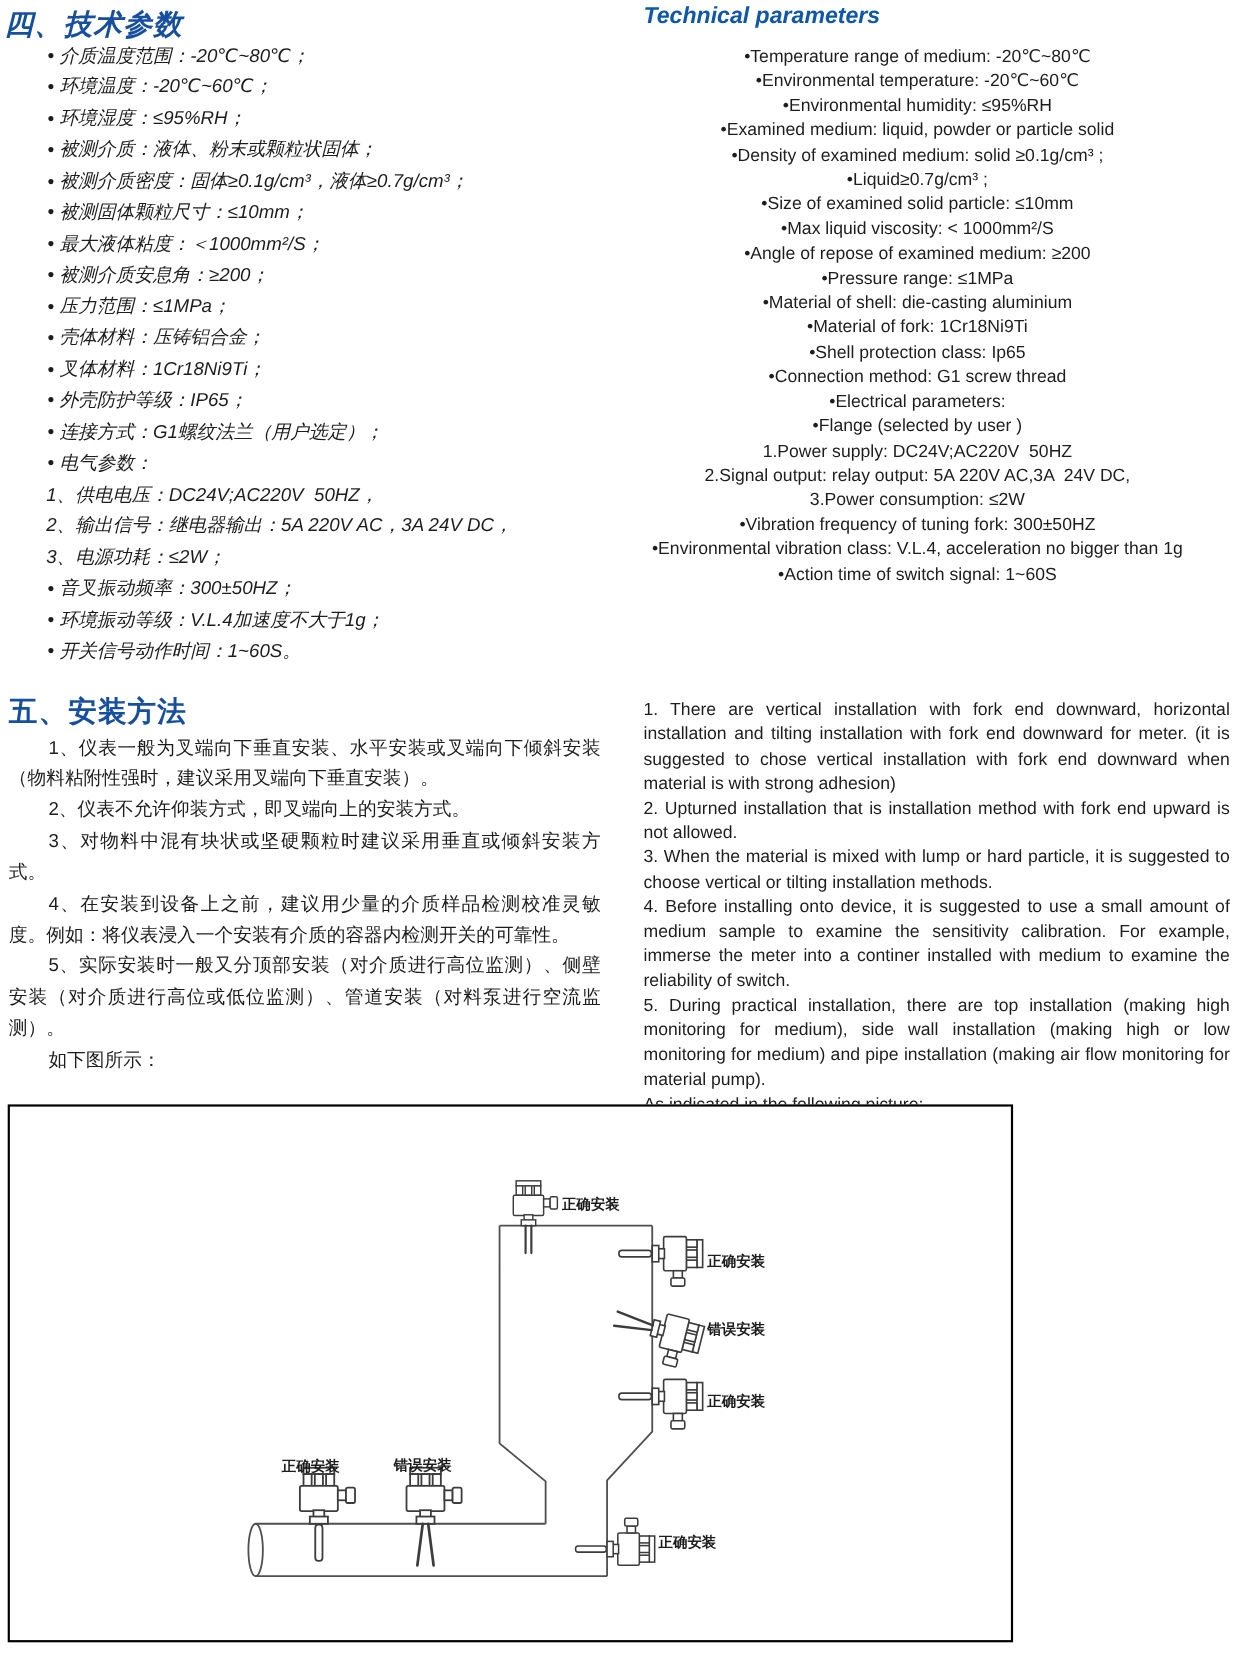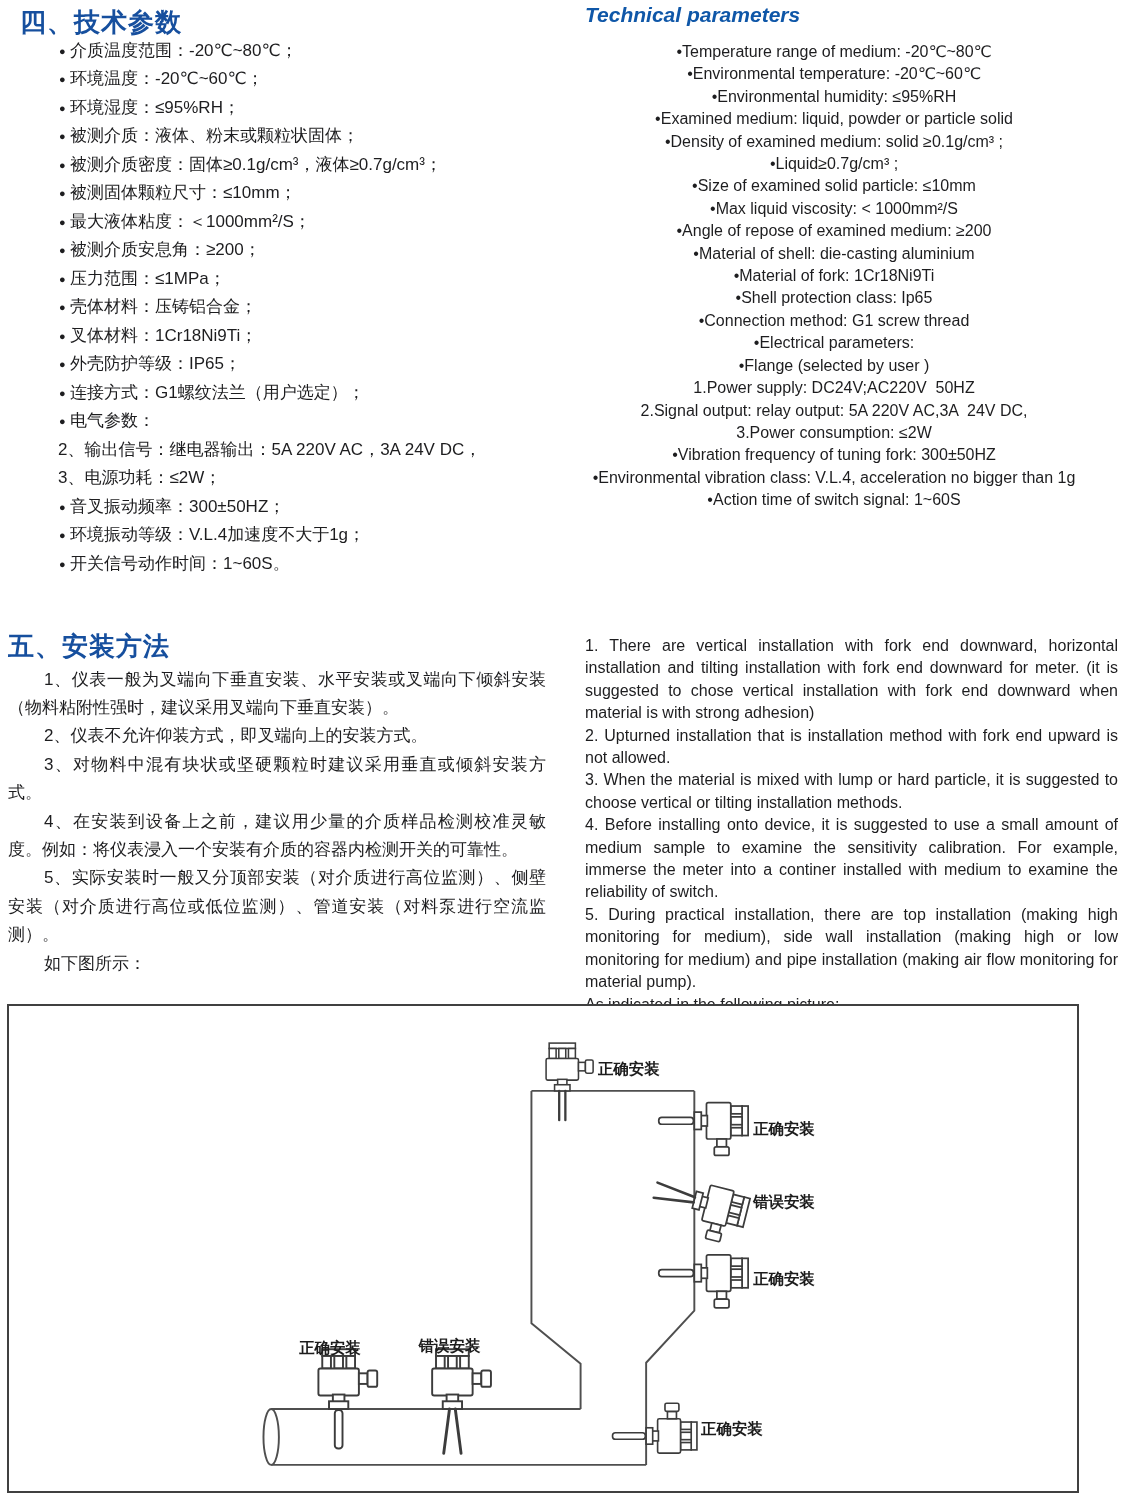--- a/index.html
+++ b/index.html
@@ -5,42 +5,42 @@
   html,body{margin:0;padding:0;background:#ffffff;}
   .page{
     position:relative;width:1126px;height:1503px;background:#ffffff;
     font-family:"Liberation Sans","DejaVu Sans",sans-serif;
     color:#1d1d1f;overflow:hidden;
   }
   
   .cn-h{font-size:26px;line-height:32.5px;font-weight:700;color:#164f9e;margin:0;letter-spacing:1px;}
   .en-h{font-size:21px;line-height:26px;font-weight:700;color:#0f57a8;margin:0;font-style:italic;}
   
-  #cn-params{position:absolute;left:20px;top:6px;width:540px;}
+  #cn-params{position:absolute;left:4px;top:6px;width:540px;font-style:italic;}
   #en-params{position:absolute;left:585px;top:2px;width:498px;}
   #cn-install{position:absolute;left:8px;top:630px;width:538px;}
   #en-install{position:absolute;left:585px;top:632px;width:533px;}
   
   .cn-list{margin:-2px 0 0 0;padding:0;list-style:none;font-size:17px;line-height:28.5px;}
   .cn-list li{position:relative;padding-left:50px;white-space:pre-wrap;}
   .cn-list li.sub{padding-left:38px;}
   .cn-list .dot{position:absolute;left:39px;top:50%;transform:translateY(-50%);font-size:11px;}
   
   .en-list{margin:13px 0 0 0;padding:0;list-style:none;font-size:16px;line-height:22.4px;text-align:center;}
   .en-list li{white-space:pre-wrap;}
   .en-list li .dot-en{font-size:16px;}
   
   .cn-paras{margin-top:3px;}
   .cn-paras p{margin:0;font-size:17px;line-height:28.4px;text-align:justify;text-indent:36px;}
   .en-paras{margin-top:3px;}
   .en-paras p{margin:0;font-size:16px;line-height:22.4px;text-align:justify;}
   
   #diagram-box{
-    position:absolute;left:7px;top:1004px;width:1072px;height:489px;
-    border:2px solid #404040;box-sizing:border-box;background:#fff;
+    position:absolute;left:7px;top:1004px;width:914px;height:489px;
+    border:2px solid #000000;box-sizing:border-box;background:#fff;
   }
   #diagram-box svg{position:absolute;left:0;top:0;width:100%;height:100%;}
   .outline{fill:none;stroke:#4f4f4f;stroke-width:2;}
   .dev{fill:#ffffff;stroke:#3c3c3c;stroke-width:2;}
   .fork{fill:none;stroke:#3c3c3c;stroke-width:3;stroke-linecap:round;}
   .lbl{font:700 16px "Liberation Sans","DejaVu Sans",sans-serif;fill:#1c1c1c;}
 </style>
 </head>
 <body>
 
@@ -57,20 +57,21 @@
         <li class="bullet"><span class="dot">●</span><span class="txt">被测介质密度：固体≥0.1g/cm³，液体≥0.7g/cm³；</span></li>
         <li class="bullet"><span class="dot">●</span><span class="txt">被测固体颗粒尺寸：≤10mm；</span></li>
         <li class="bullet"><span class="dot">●</span><span class="txt">最大液体粘度：＜1000mm²/S；</span></li>
         <li class="bullet"><span class="dot">●</span><span class="txt">被测介质安息角：≥200；</span></li>
         <li class="bullet"><span class="dot">●</span><span class="txt">压力范围：≤1MPa；</span></li>
         <li class="bullet"><span class="dot">●</span><span class="txt">壳体材料：压铸铝合金；</span></li>
         <li class="bullet"><span class="dot">●</span><span class="txt">叉体材料：1Cr18Ni9Ti；</span></li>
         <li class="bullet"><span class="dot">●</span><span class="txt">外壳防护等级：IP65；</span></li>
         <li class="bullet"><span class="dot">●</span><span class="txt">连接方式：G1螺纹法兰（用户选定）；</span></li>
         <li class="bullet"><span class="dot">●</span><span class="txt">电气参数：</span></li>
+        <li class="sub"><span class="txt">1、供电电压：DC24V;AC220V  50HZ，</span></li>
         <li class="sub"><span class="txt">2、输出信号：继电器输出：5A 220V AC，3A 24V DC，</span></li>
         <li class="sub"><span class="txt">3、电源功耗：≤2W；</span></li>
         <li class="bullet"><span class="dot">●</span><span class="txt">音叉振动频率：300±50HZ；</span></li>
         <li class="bullet"><span class="dot">●</span><span class="txt">环境振动等级：V.L.4加速度不大于1g；</span></li>
         <li class="bullet"><span class="dot">●</span><span class="txt">开关信号动作时间：1~60S。</span></li>
       </ul>
   </section>
 
   <section id="en-params">
     <h1 class="en-h">Technical parameters</h1>
@@ -78,20 +79,21 @@
 
     <li class="bullet"><span class="dot-en">•</span><span class="txt">Temperature range of medium: -20℃~80℃</span></li>
         <li class="bullet"><span class="dot-en">•</span><span class="txt">Environmental temperature: -20℃~60℃</span></li>
         <li class="bullet"><span class="dot-en">•</span><span class="txt">Environmental humidity: ≤95%RH</span></li>
         <li class="bullet"><span class="dot-en">•</span><span class="txt">Examined medium: liquid, powder or particle solid</span></li>
         <li class="bullet"><span class="dot-en">•</span><span class="txt">Density of examined medium: solid ≥0.1g/cm³ ;</span></li>
         <li class="bullet"><span class="dot-en">•</span><span class="txt">Liquid≥0.7g/cm³ ;</span></li>
         <li class="bullet"><span class="dot-en">•</span><span class="txt">Size of examined solid particle: ≤10mm</span></li>
         <li class="bullet"><span class="dot-en">•</span><span class="txt">Max liquid viscosity: &lt; 1000mm²/S</span></li>
         <li class="bullet"><span class="dot-en">•</span><span class="txt">Angle of repose of examined medium: ≥200</span></li>
+        <li class="bullet"><span class="dot-en">•</span><span class="txt">Pressure range: ≤1MPa</span></li>
         <li class="bullet"><span class="dot-en">•</span><span class="txt">Material of shell: die-casting aluminium</span></li>
         <li class="bullet"><span class="dot-en">•</span><span class="txt">Material of fork: 1Cr18Ni9Ti</span></li>
         <li class="bullet"><span class="dot-en">•</span><span class="txt">Shell protection class: Ip65</span></li>
         <li class="bullet"><span class="dot-en">•</span><span class="txt">Connection method: G1 screw thread</span></li>
         <li class="bullet"><span class="dot-en">•</span><span class="txt">Electrical parameters:</span></li>
         <li class="bullet"><span class="dot-en">•</span><span class="txt">Flange (selected by user )</span></li>
         <li class="plain"><span class="txt">1.Power supply: DC24V;AC220V  50HZ</span></li>
         <li class="plain"><span class="txt">2.Signal output: relay output: 5A 220V AC,3A  24V DC,</span></li>
         <li class="plain"><span class="txt">3.Power consumption: ≤2W</span></li>
         <li class="bullet"><span class="dot-en">•</span><span class="txt">Vibration frequency of tuning fork: 300±50HZ</span></li>

